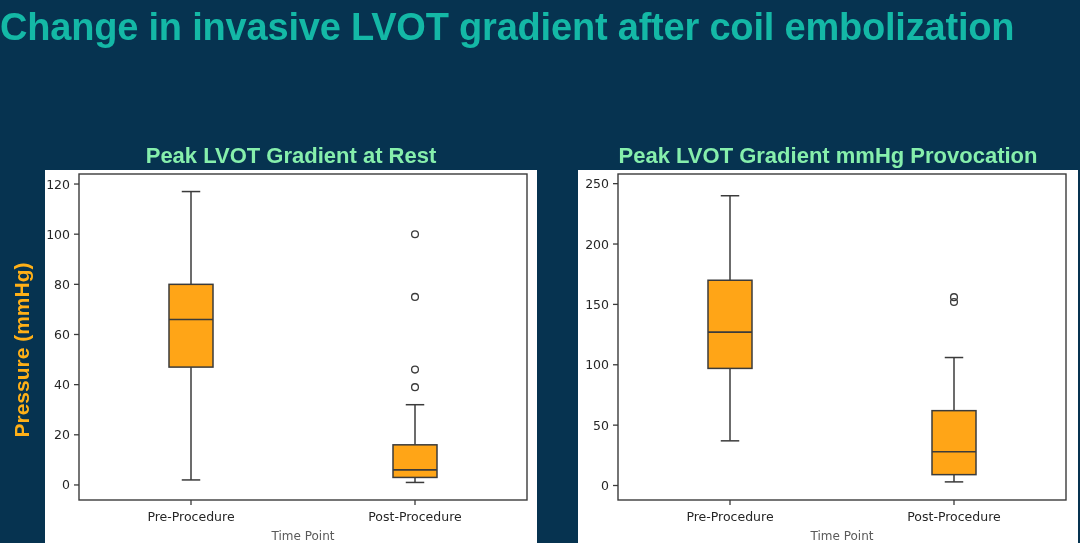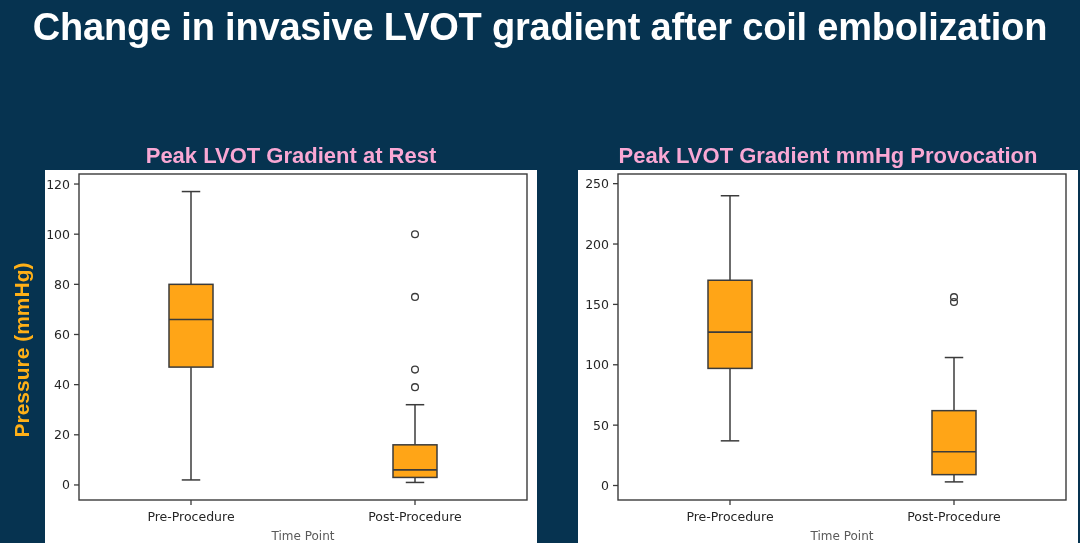--- a/index.html
+++ b/index.html
@@ -7,22 +7,22 @@
     width: 1080px; height: 543px;
     background: #063350;
     font-family: "Liberation Sans", sans-serif;
     overflow: hidden;
   }
   #root { position: relative; width: 1080px; height: 543px; background: #063350; }
 
   
   .slide-title {
     position: absolute; left: 0; top: 4px; width: 1080px;
-    text-align: center;
-    color: #ffffff;
+    text-align: left;
+    color: #14b8a6;
     font-family: "Liberation Sans", sans-serif;
     font-weight: bold;
     font-size: 38px;
     line-height: 47px;
     letter-spacing: -0.2px;
   }
 
   
   .ylabel-outer {
     position: absolute; left: 2px; top: 205px;
@@ -37,21 +37,21 @@
     white-space: nowrap;
     color: #FFB017;
     font-weight: bold;
     font-size: 21px;
     font-family: "Liberation Sans", sans-serif;
   }
 
   
   .panel-title {
     position: absolute;
-    color: #f9a8d4;
+    color: #86efac;
     font-weight: bold;
     font-size: 22px;
     text-align: center;
     white-space: nowrap;
   }
   #title-left  { left: 45px;  top: 143px; width: 492px; }
   #title-right { left: 578px; top: 143px; width: 500px; }
 
   
   .panel {

